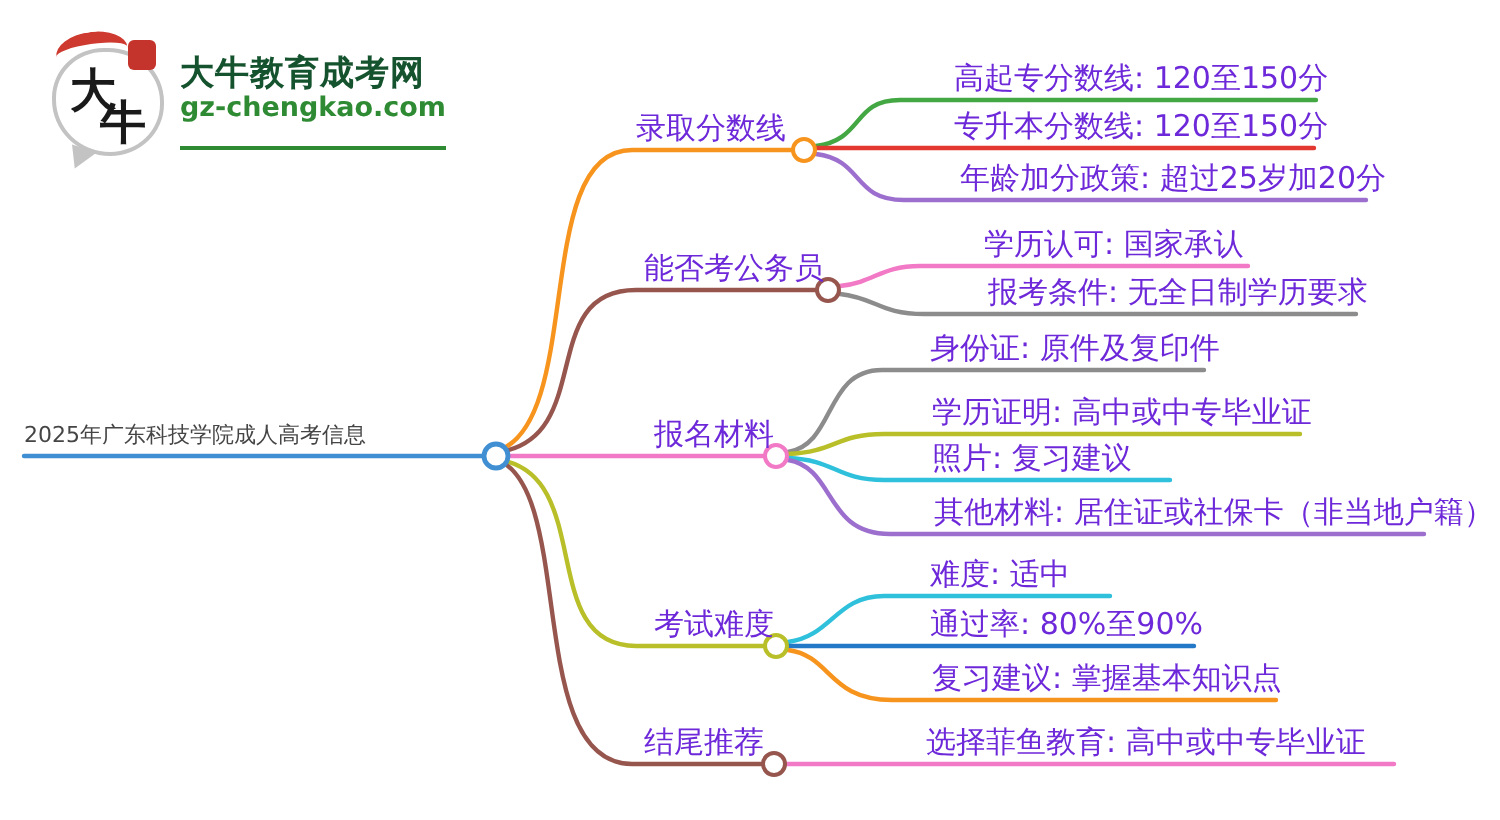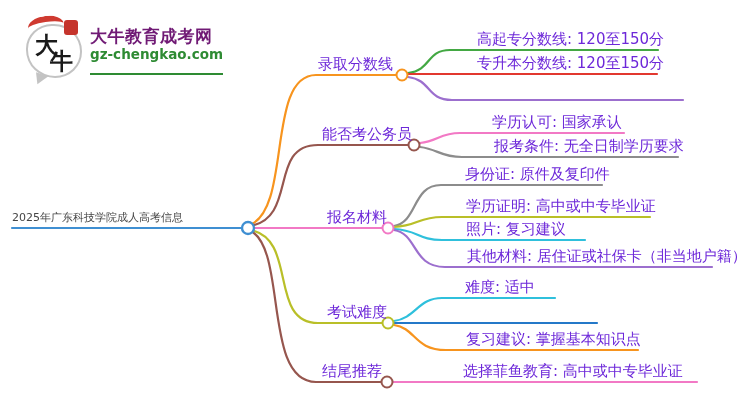--- a/index.html
+++ b/index.html
@@ -15,21 +15,21 @@
   .bubble:after{content:"";position:absolute;left:6px;bottom:-9px;width:0;height:0;
           border-left:5px solid transparent;border-right:8px solid transparent;
           border-top:11px solid #c3c3c3;transform:rotate(18deg);}
   .zi-da{position:absolute;left:7px;top:4px;font-size:23px;font-weight:bold;color:#1a1a1a;}
   .zi-niu{position:absolute;left:22px;top:20px;font-size:23px;font-weight:bold;color:#1a1a1a;}
   .arc{position:absolute;left:8px;top:0px;width:36px;height:14px;
        border:0;border-top:6px solid #cf3a30;border-radius:50%;transform:rotate(-8deg);}
   .seal{position:absolute;left:44px;top:4px;width:14px;height:15px;background:#c5342c;
         border-radius:3px;}
   .brand-title{position:absolute;left:70px;top:9px;font-size:17px;font-weight:bold;
-        color:#701a75;letter-spacing:.5px;white-space:nowrap;text-align:right;}
+        color:#14532d;letter-spacing:.5px;white-space:nowrap;text-align:right;}
   .brand-domain{position:absolute;left:70px;top:30px;font-size:13.5px;font-weight:bold;
         color:#2e8b33;border-bottom:2px solid #2e8b33;padding-bottom:11px;white-space:nowrap;}
 
   
   .lbl{position:absolute;font-size:15px;line-height:17px;color:#6d28d9;white-space:nowrap;}
   .lbl.title{font-size:11px;color:#454545;}
 </style>
 </head>
 <body>
 
@@ -68,33 +68,35 @@
     <circle cx="387" cy="382" r="5.5" fill="#fff" stroke-width="2" stroke="#96564e"></circle>
 
     <circle cx="248" cy="228" r="6" fill="#fff" stroke-width="2.4" stroke="#3f8fd2"></circle>
   </svg>
 
   <div class="lbl title" style="left:12px;top:209px">2025年广东科技学院成人高考信息</div>
 
   <div class="lbl" style="left:318px;top:56px">录取分数线</div>
   <div class="lbl" style="left:477px;top:31px">高起专分数线: 120至150分</div>
   <div class="lbl" style="left:477px;top:55px">专升本分数线: 120至150分</div>
+  <div class="lbl" style="left:480px;top:81px">年龄加分政策: 超过25岁加20分</div>
 
   <div class="lbl" style="left:322px;top:126px">能否考公务员</div>
   <div class="lbl" style="left:492px;top:114px">学历认可: 国家承认</div>
   <div class="lbl" style="left:494px;top:138px">报考条件: 无全日制学历要求</div>
 
   <div class="lbl" style="left:327px;top:209px">报名材料</div>
   <div class="lbl" style="left:465px;top:166px">身份证: 原件及复印件</div>
   <div class="lbl" style="left:466px;top:198px">学历证明: 高中或中专毕业证</div>
   <div class="lbl" style="left:466px;top:221px">照片: 复习建议</div>
   <div class="lbl" style="left:467px;top:248px">其他材料: 居住证或社保卡（非当地户籍）</div>
 
   <div class="lbl" style="left:327px;top:304px">考试难度</div>
   <div class="lbl" style="left:465px;top:279px">难度: 适中</div>
+  <div class="lbl" style="left:465px;top:304px">通过率: 80%至90%</div>
   <div class="lbl" style="left:466px;top:331px">复习建议: 掌握基本知识点</div>
 
   <div class="lbl" style="left:322px;top:363px">结尾推荐</div>
   <div class="lbl" style="left:463px;top:363px">选择菲鱼教育: 高中或中专毕业证</div>
 
   <div class="logo">
     <div class="bubble">
       <span class="zi-da">大</span>
       <span class="zi-niu">牛</span>
     </div>

